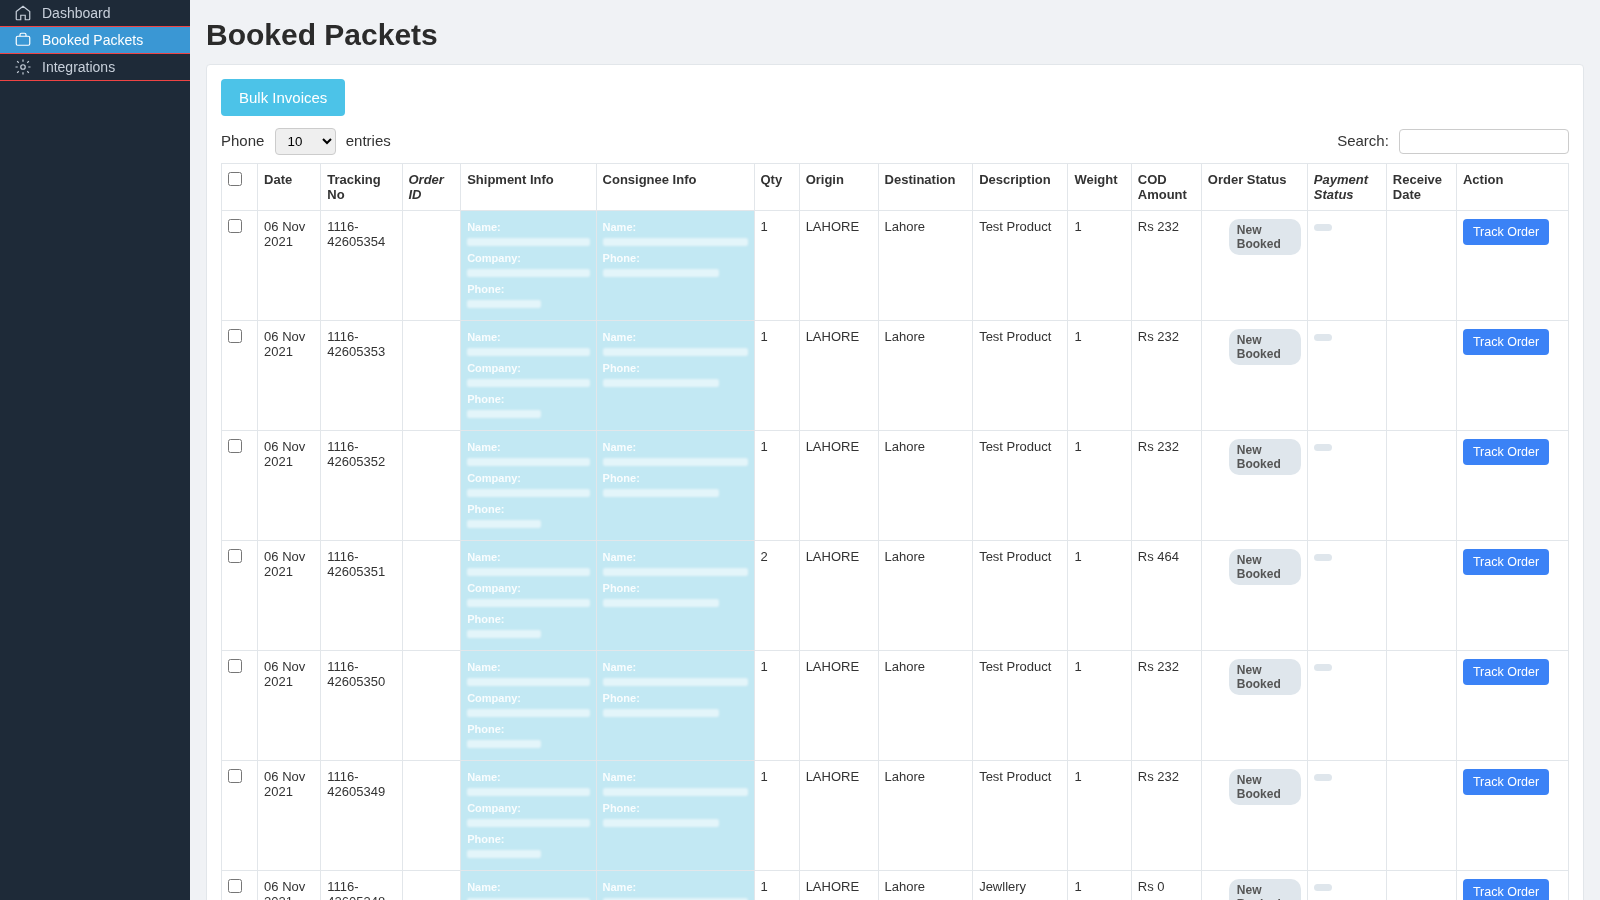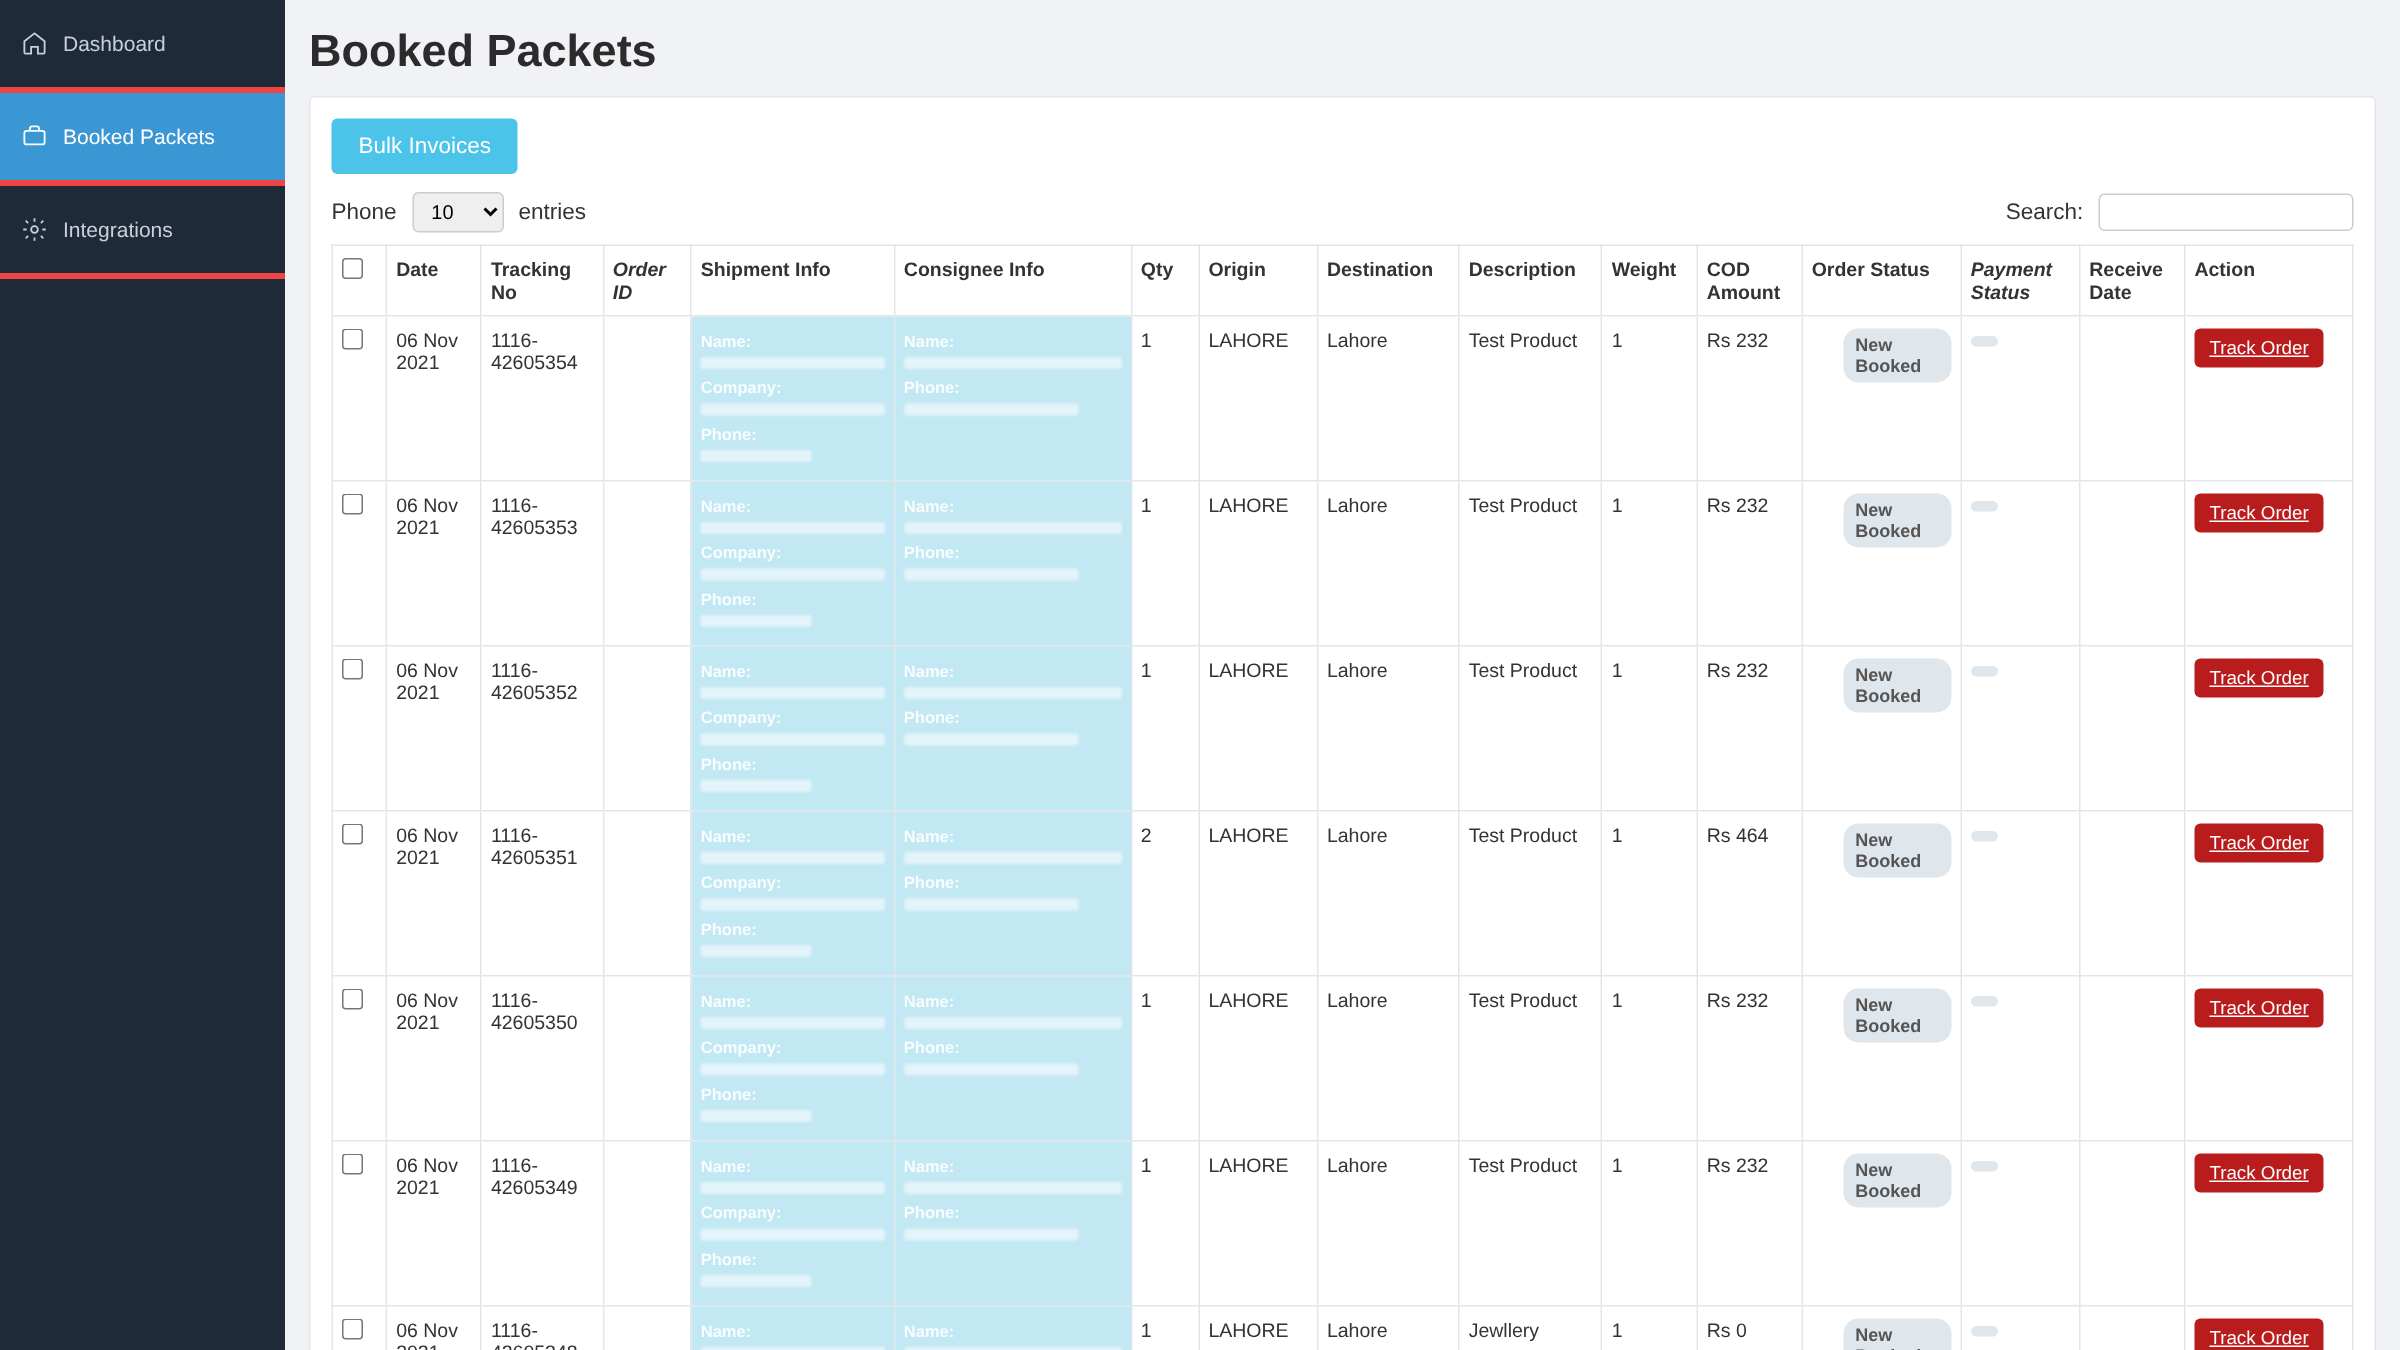--- a/index.html
+++ b/index.html
@@ -1,39 +1,39 @@
 <!DOCTYPE html>
 <html><head>
 <meta charset="utf-8">
 <style>
 * { box-sizing: border-box; margin: 0; padding: 0; }
 body { font-family: -apple-system, BlinkMacSystemFont, "Segoe UI", Helvetica, Arial, sans-serif; background: #f0f2f5; color: #333; font-size: 14px; }
 .layout { display: flex; min-height: 100vh; }
 .sidebar { width: 190px; background: #1e2a38; color: #c8d0db; flex-shrink: 0; }
-.sidebar-item { display: flex; align-items: center; padding: 20px 14px; cursor: pointer; border-bottom: 4px solid #ef4444; gap: 10px; font-size: 14px; }
+.sidebar-item { display: flex; align-items: center; padding: 4px 14px; cursor: pointer; border-bottom: 1px solid #ef4444; gap: 10px; font-size: 14px; }
 .sidebar-item.active { background: #3a97d4; color: #fff; }
 .sidebar-item .icon { width: 18px; height: 18px; display: inline-flex; align-items: center; justify-content: center; }
 .main { flex: 1; padding: 10px 16px 20px 16px; overflow: auto; }
 h1.page-title { font-size: 30px; font-weight: 700; color: #2b2b2b; margin: 8px 0 12px 0; }
 .card { background: #fff; border: 1px solid #e2e6ea; border-radius: 4px; padding: 14px; }
 .btn-bulk { background: #4cc3e8; color: #fff; border: none; padding: 10px 18px; border-radius: 4px; font-size: 15px; cursor: pointer; margin-bottom: 12px; }
 .controls-row { display: flex; justify-content: space-between; align-items: center; margin-bottom: 8px; }
 .controls-row label { font-size: 15px; }
 .controls-row select { padding: 4px 8px; border: 1px solid #ccc; border-radius: 4px; margin: 0 6px; }
 .controls-row input[type="search"] { border: 1px solid #ccc; border-radius: 4px; padding: 4px 8px; width: 170px; margin-left: 6px; }
 table.data { width: 100%; border-collapse: collapse; font-size: 13px; }
 table.data th, table.data td { border: 1px solid #e2e6ea; padding: 8px 6px; text-align: left; vertical-align: top; }
 table.data th { font-weight: 700; color: #333; background: #fff; font-size: 13px; }
 table.data th.sorting { cursor: pointer; }
 td.blurred { background: #c2e8f3; }
 .blur-line { height: 8px; background: rgba(255,255,255,0.55); margin: 4px 0; border-radius: 2px; filter: blur(1px); }
 .blur-label { color: rgba(255,255,255,0.9); font-size: 11px; font-weight: 600; display: inline; }
 .badge { background: #dfe6ec; color: #555; padding: 4px 8px; border-radius: 10px; font-size: 12px; display: inline-block; font-weight: 600; margin-left: 21px; }
 .payment-dash { background: #dfe6ec; width: 18px; height: 7px; border-radius: 4px; display: inline-block; }
-.btn-track { background: #b91c1c; color: #fff; border: none; padding: 6px 10px; border-radius: 4px; font-size: 12.5px; cursor: pointer; white-space: nowrap; text-decoration: underline; }
+.btn-track { background: #3b82f6; color: #fff; border: none; padding: 6px 10px; border-radius: 4px; font-size: 12.5px; cursor: pointer; white-space: nowrap; }
 input[type="checkbox"] { width: 14px; height: 14px; cursor: pointer; }
 svg { stroke: currentColor; fill: none; stroke-width: 1.6; }
 th:nth-child(1), td:nth-child(1){ width:32px; text-align:center; }
 th:nth-child(2){ width:56px; }
 th:nth-child(3){ width:72px; }
 th:nth-child(4){ width:52px;font-style:italic; }
 th:nth-child(5){ width:120px; }
 th:nth-child(6){ width:140px; }
 th:nth-child(7){ width:40px; }
 th:nth-child(8){ width:70px; }

